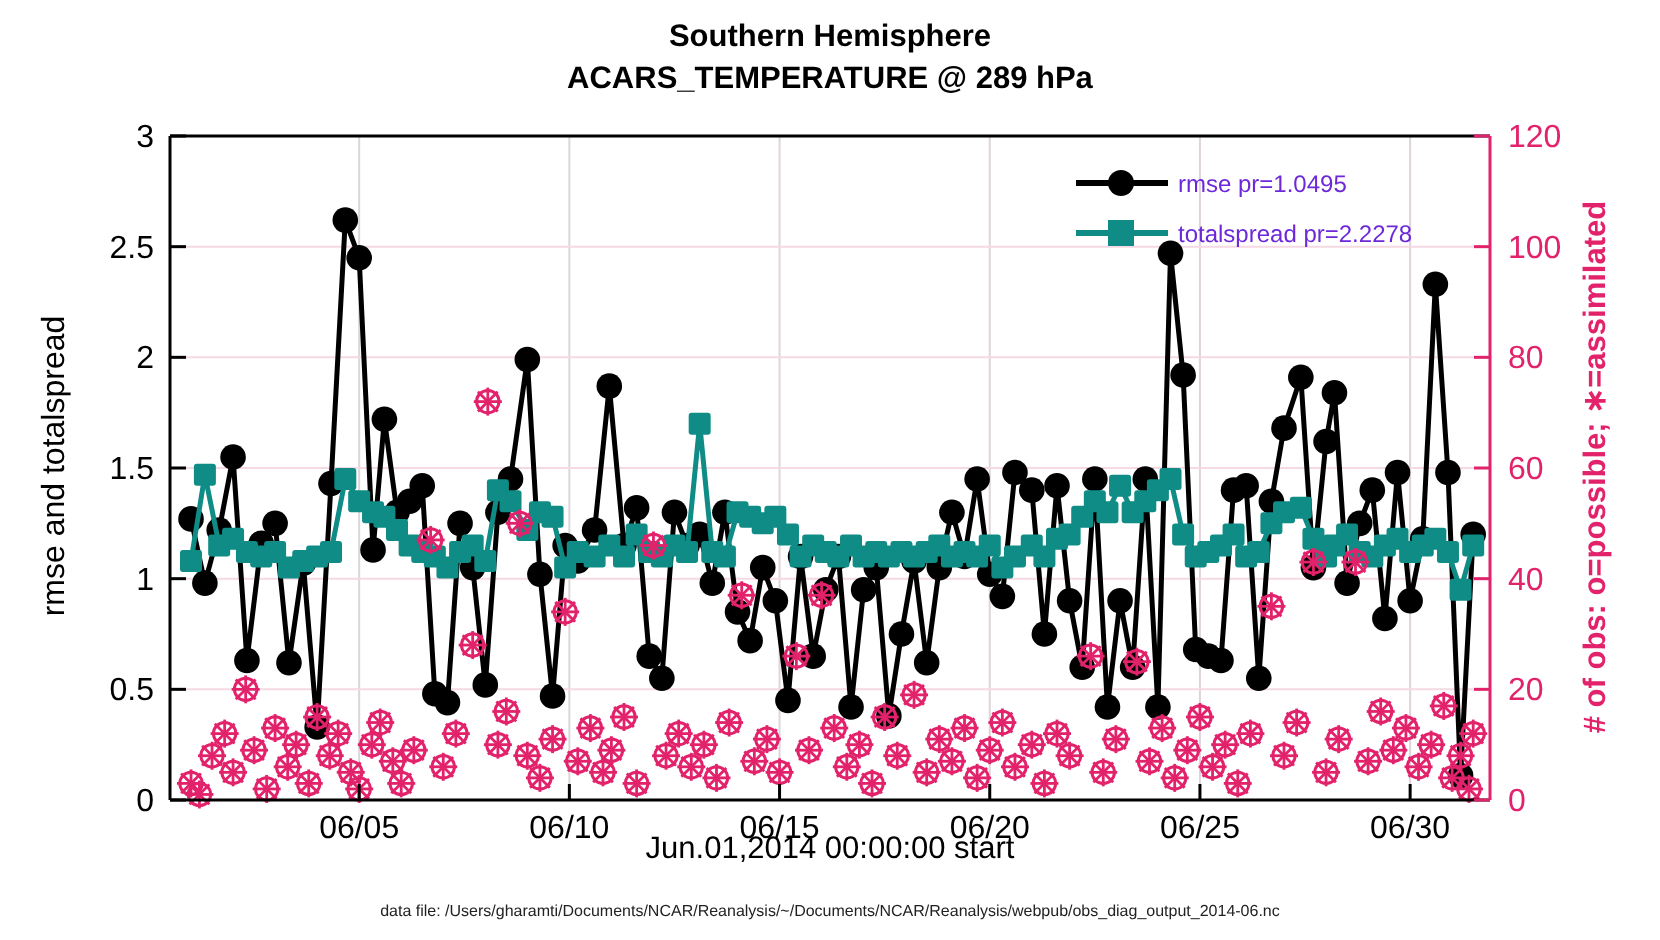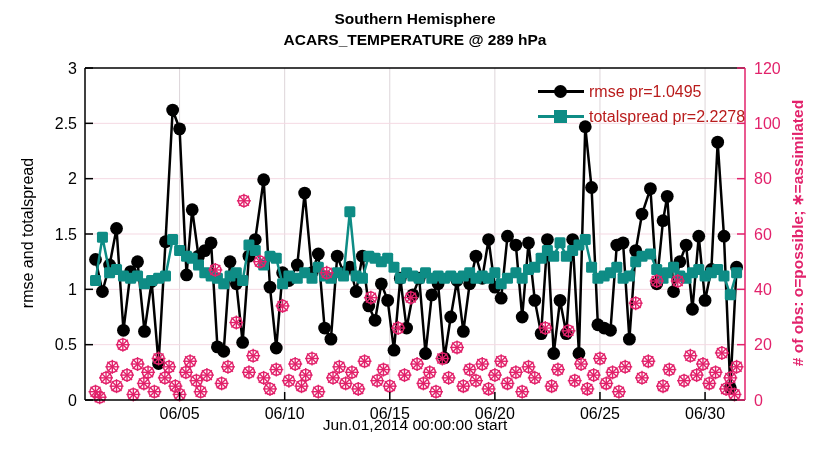--- a/index.html
+++ b/index.html
@@ -18,21 +18,21 @@
     transform:rotate(-90deg); font-size:15.5px; font-weight:bold;
   }
   .xlabel { position:absolute; left:0; top:416px; width:830px; text-align:center; font-size:15.5px; color:#000; }
   .caption { position:absolute; left:0; top:451px; width:830px; text-align:center; font-size:8px; color:#222; }
   .legend { position:absolute; left:538px; top:79px; }
   .legend-row { display:flex; align-items:center; height:25px; }
   .swatch { position:relative; width:46px; height:16px; flex:0 0 46px; }
   .swatch-line { position:absolute; left:0; top:6.7px; width:46px; height:2.6px; }
   .swatch-marker { position:absolute; left:16px; top:1.5px; width:13px; height:13px; }
   .swatch-marker.circle { border-radius:50%; }
-  .legend-label { font-size:16px; color:#b91c1c; margin-left:5px; white-space:nowrap; }
+  .legend-label { font-size:12px; color:#6d28d9; margin-left:5px; white-space:nowrap; }
 </style>
 </head>
 <body>
 
 <div class="figure">
 
   <svg class="plot" id="plot-svg" width="830" height="470" viewBox="0 0 830 470">
       <g>
         <line x1="179.5859872611465" y1="68" x2="179.5859872611465" y2="400" stroke="#ddd5d9" stroke-width="1"></line>
         <line x1="284.68152866242036" y1="68" x2="284.68152866242036" y2="400" stroke="#ddd5d9" stroke-width="1"></line>
@@ -1035,20 +1035,21 @@
     </svg>
 
   <div class="titles">
     <div class="t1">Southern Hemisphere</div>
     <div class="t2">ACARS_TEMPERATURE @ 289 hPa</div>
   </div>
 
   <div class="ylabel-left">rmse and totalspread</div>
   <div class="ylabel-right" id="ylabel-right" style="color: rgb(226, 34, 107);"># of obs: o=possible; ∗=assimilated</div>
   <div class="xlabel">Jun.01,2014 00:00:00 start</div>
+  <div class="caption">data file: /Users/gharamti/Documents/NCAR/Reanalysis/~/Documents/NCAR/Reanalysis/webpub/obs_diag_output_2014-06.nc</div>
 
   <div class="legend">
     <div class="legend-row">
       <span class="swatch">
         <span class="swatch-line" id="sw-line-0" style="background: rgb(0, 0, 0);"></span>
         <span class="swatch-marker circle" id="sw-mark-0" style="background: rgb(0, 0, 0);"></span>
       </span>
       <span class="legend-label">rmse pr=1.0495</span>
     </div>
     <div class="legend-row">

